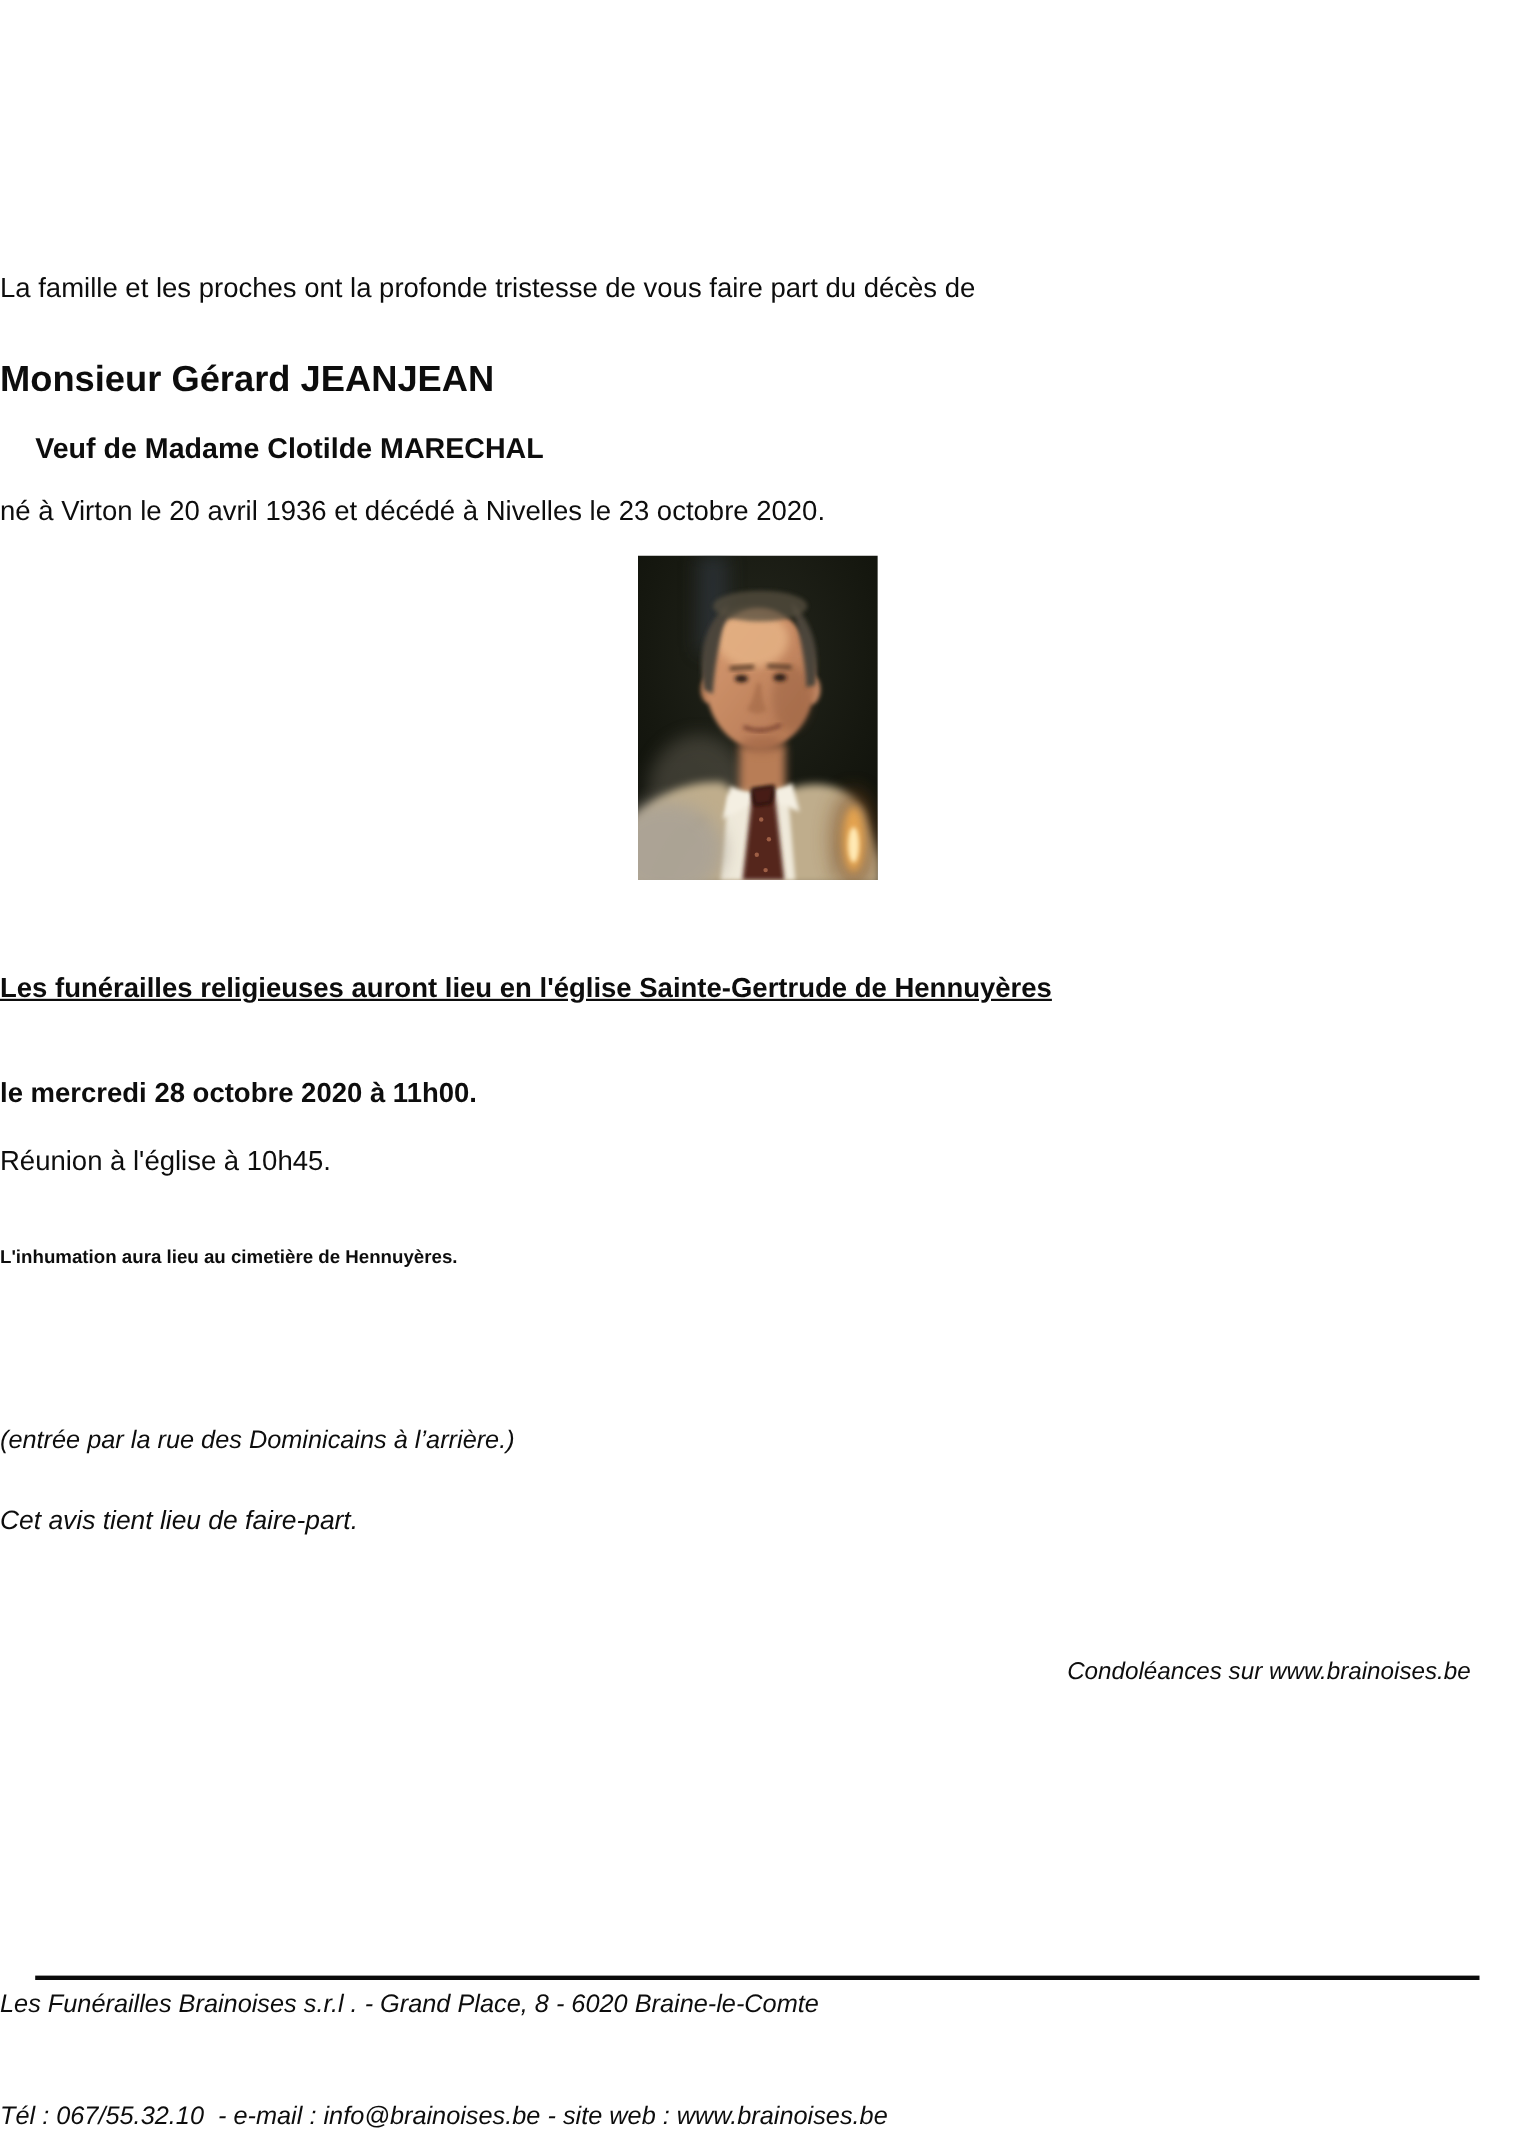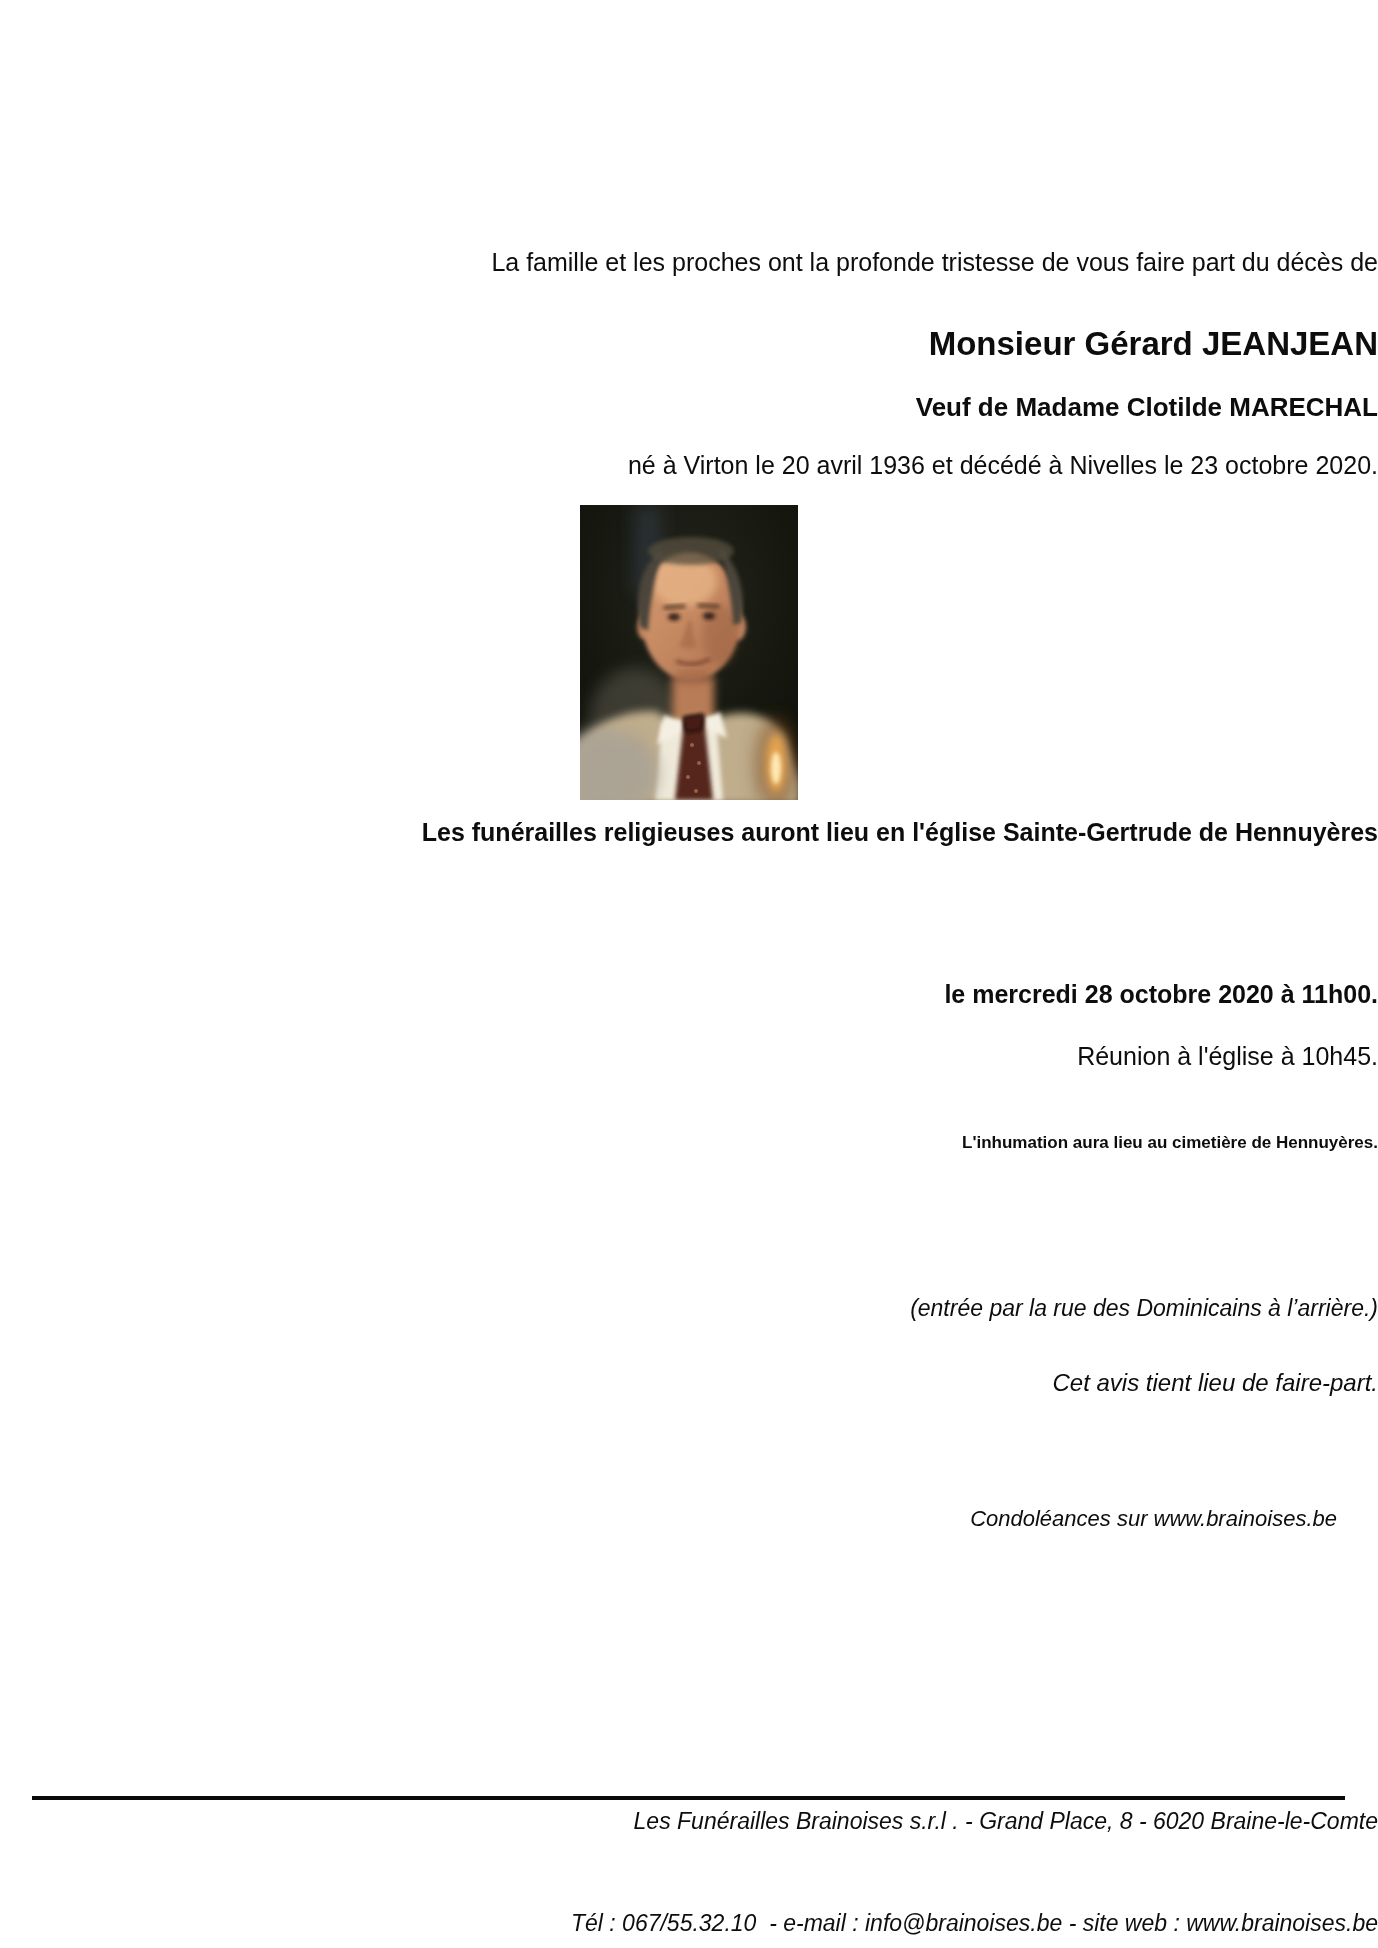--- a/index.html
+++ b/index.html
@@ -13,30 +13,29 @@
     height: 1948px;
     background: #ffffff;
     overflow: hidden;
     font-family: "Liberation Sans", "DejaVu Sans", sans-serif;
     color: #0d0d0d;
   }
   .line {
     position: absolute;
     left: 0;
     right: 0;
-    text-align: right;
+    text-align: left;
     line-height: 1;
     white-space: nowrap;
-    margin-left: 10px;
   }
   .intro        { top: 250px;  font-size: 25px; }
   .deceased     { top: 327px;  font-size: 33px; font-weight: bold; }
   .widow        { top: 394px;  font-size: 26px; font-weight: bold; padding-left: 32px; }
   .birthdeath   { top: 453px;  font-size: 25px; }
-  .funeral      { top: 820px;  font-size: 25px; font-weight: bold; }
+  .funeral      { top: 886px;  font-size: 25px; font-weight: bold; text-decoration: underline; }
   .datetime     { top: 982px;  font-size: 25px; font-weight: bold; }
   .meeting      { top: 1044px; font-size: 25px; }
   .burial       { top: 1134px; font-size: 17px; font-weight: bold; }
   .entrance     { top: 1297px; font-size: 23px; font-style: italic; }
   .notice       { top: 1371px; font-size: 24px; font-style: italic; }
   .condolences  {
     position: absolute;
     top: 1508px;
     right: 41px;
     font-size: 22px;

